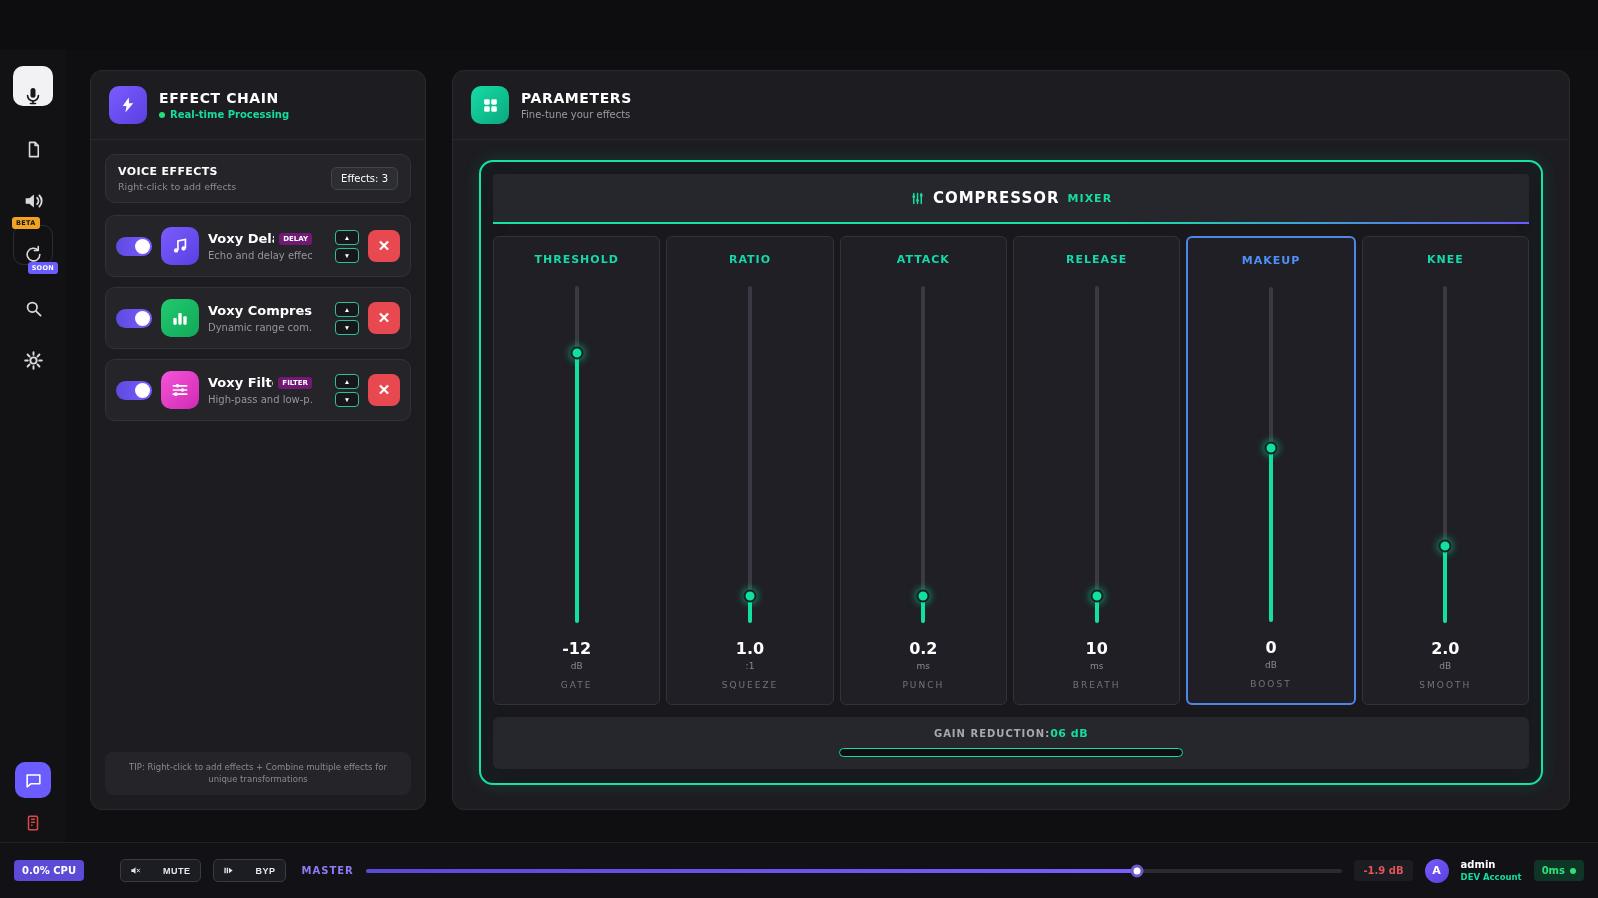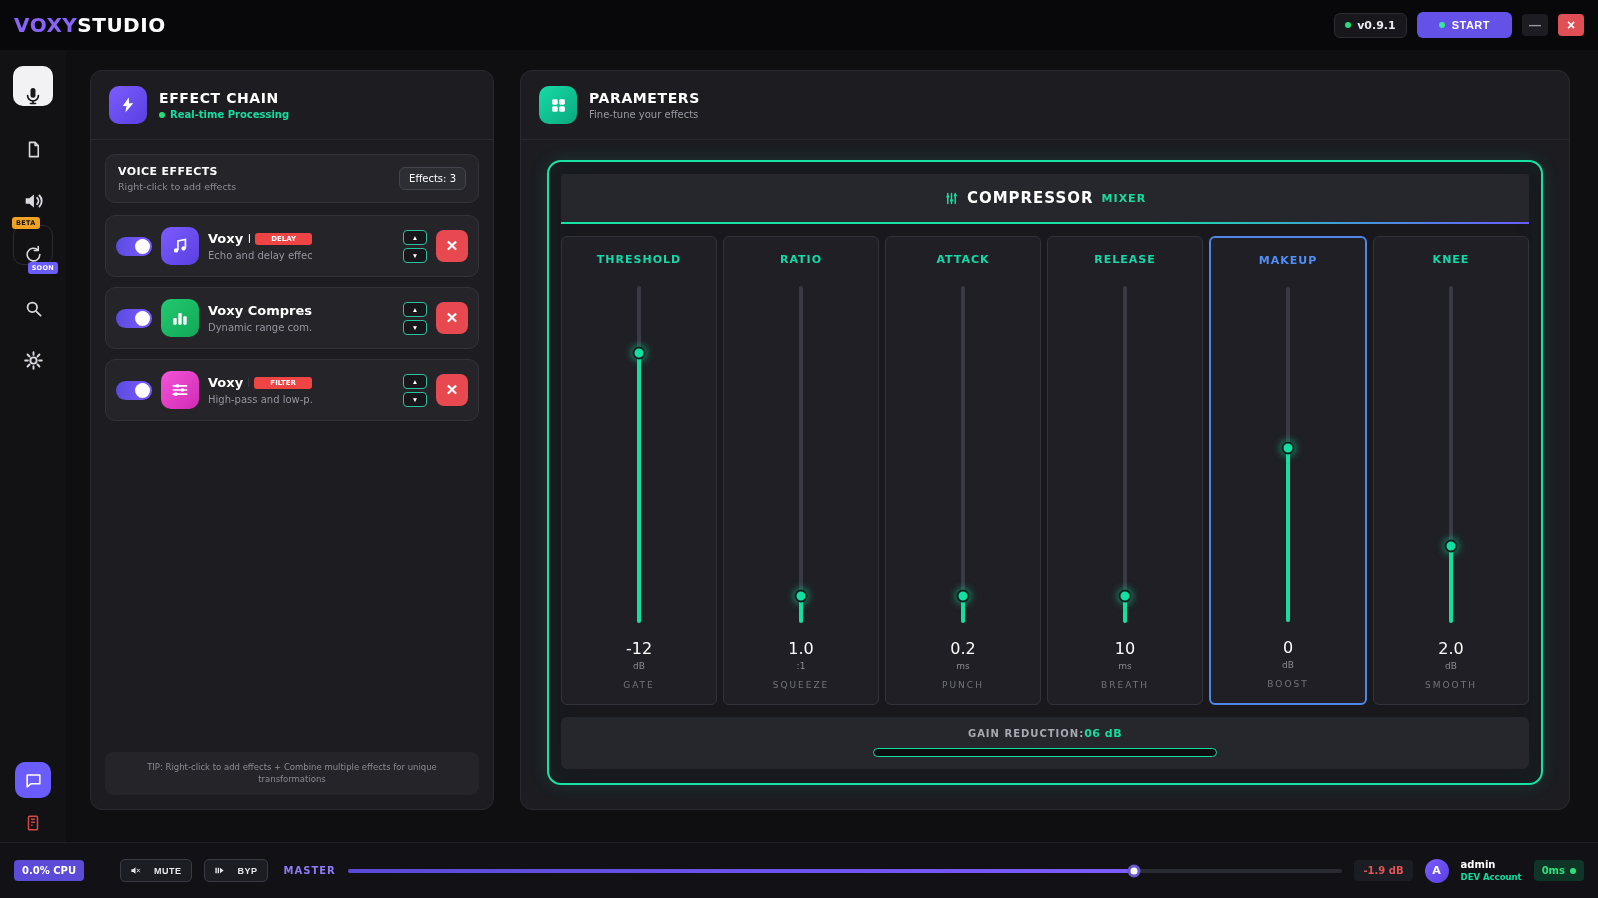--- a/index.html
+++ b/index.html
@@ -44,40 +44,40 @@
   .card { background:#1c1c21; border:1px solid #29292f; border-radius:12px; display:flex; flex-direction:column; height:740px; }
   .card-head { display:flex; align-items:center; gap:12px; padding:15px 18px; border-bottom:1px solid #29292f; }
   .chip { width:38px; height:38px; border-radius:10px; flex:none; display:flex; align-items:center; justify-content:center; }
   .chip-purple { background:linear-gradient(135deg,#7b5cff,#5a3fe0); }
   .chip-teal { background:linear-gradient(135deg,#16dca4,#0aa87e); }
   .card-title { font-size:14px; font-weight:bold; color:#fff; letter-spacing:.6px; }
   .card-sub-green { font-size:10px; color:#16dd9f; display:flex; align-items:center; gap:5px; margin-top:3px; font-weight:bold;text-align:center;}
   .card-sub-grey { font-size:10px; color:#9a9aa2; margin-top:3px; }
 
   
-  .fx-card { width:404px; flex:none; }
+  .fx-card { width:336px; flex:none; }
   .voicebox { margin:14px 14px 12px; background:#242429; border:1px solid #323238; border-radius:10px;
     padding:10px 12px; display:flex; align-items:center; }
   .voicebox .t { font-size:11px; font-weight:bold; color:#fff; letter-spacing:.4px; }
   .voicebox .s { font-size:9.5px; color:#8a8a92; margin-top:3px; }
   .count-badge { margin-left:auto; background:#2d2d34; border:1px solid #44444c; border-radius:6px;
     padding:5px 9px; font-size:10px; font-weight:normal; color:#fff; }
   .fx-item { margin:0 14px 10px; background:#242429; border:1px solid #323238; border-radius:10px;
     padding:11px 10px; display:flex; align-items:center; gap:9px; cursor:pointer; }
   .toggle { width:36px; height:19px; border-radius:10px; background:linear-gradient(90deg,#5c4be0,#7c5cff);
     position:relative; flex:none; cursor:pointer; }
   .toggle::after { content:""; position:absolute; right:2px; top:2px; width:15px; height:15px; border-radius:50%; background:#fff; }
   .fx-chip { width:38px; height:38px; border-radius:10px; flex:none; display:flex; align-items:center; justify-content:center; }
   .fx-chip.c0 { background:linear-gradient(135deg,#7b5cff,#5a3fe0); }
   .fx-chip.c1 { background:linear-gradient(135deg,#22c96e,#12a85a); }
   .fx-chip.c2 { background:linear-gradient(135deg,#f455d8,#d12ab4); }
   .fx-text { width:104px; overflow:hidden; }
   .fx-name-row { display:flex; align-items:center; gap:5px; }
   .fx-name { font-size:13px; font-weight:bold; color:#fff; white-space:nowrap; overflow:hidden; }
-  .fx-badge { background:#ef4444; color:#fff; font-size:7px; font-weight:bold; padding:2px 16px; border-radius:3px; flex:none; }
+  .fx-badge { background:#701a75; color:#fff; font-size:7px; font-weight:bold; padding:2px 4px; border-radius:3px; flex:none; }
   .fx-badge:empty { display:none; }
   .fx-desc { font-size:10px; color:#95959d; margin-top:4px; white-space:nowrap; overflow:hidden; }
   .fx-arrows { display:flex; flex-direction:column; gap:3px; margin-left:auto; }
   .arrowbtn { width:24px; height:15px; background:#16161b; border:1px solid #2fbf9f; border-radius:4px;
     color:#fff; font-size:6.5px; display:flex; align-items:center; justify-content:center; cursor:pointer; }
   .xbtn { width:32px; height:32px; background:#e8484f; border:none; border-radius:8px; color:#fff;
     font-size:15px; font-weight:bold; cursor:pointer; display:flex; align-items:center; justify-content:center; }
   .tipbox { margin:auto 14px 14px; background:#242429; border-radius:8px; padding:9px 18px;
     font-size:8.5px; color:#8a8a92; text-align:center; line-height:1.5; }
 
@@ -95,36 +95,36 @@
     flex-direction:column; align-items:center; padding:16px 0 14px; }
   .col.selected { border:2px solid #4f86e8; }
   .col-label { font-size:11px; font-weight:bold; color:#14d9a8; letter-spacing:1px; }
   .col.selected .col-label { color:#4f8ff7; }
   .trackwrap { flex:1; width:100%; position:relative; margin:14px 0 10px; }
   .track { position:absolute; left:50%; transform:translateX(-50%); top:6px; bottom:6px; width:4px;
     background:#3a3a44; border-radius:2px; cursor:pointer; }
   .fill { position:absolute; left:0; right:0; bottom:0; height:var(--p,10%); background:#12e0a2; border-radius:2px; }
   .knob { position:absolute; left:50%; transform:translate(-50%,50%); bottom:var(--p,10%); width:13px; height:13px;
     border-radius:50%; background:#12e0a2; border:2px solid #10231d; box-shadow:0 0 9px rgba(18,224,162,.85); cursor:grab; }
-  .col-value { font-size:16px; font-weight:normal; color:#fff; }
+  .col-value { font-size:16px; font-weight:bold; color:#fff; }
   .col-unit { font-size:9px; color:#8a8a92; margin-top:3px; }
   .col-sub { font-size:9px; color:#73737b; letter-spacing:2px; margin-top:9px; }
   .gainbox { margin-top:12px; background:#26262d; border-radius:6px; padding:10px 0 12px;
     display:flex; flex-direction:column; align-items:center; gap:8px; }
   .gainrow { display:flex; align-items:center; }
   .gain-label { font-size:10px; font-weight:bold; color:#a8a8b0; letter-spacing:1px; }
   .gain-value { font-size:11px; font-weight:bold; color:#14dd9f; letter-spacing:.5px; }
   .gain-meter { width:344px; height:9px; border:1px solid #14dd9f; border-radius:5px; background:#0e0e12; }
 
   
   .bottombar { position:absolute; left:0; right:0; bottom:0; height:56px; background:#121216;
     border-top:1px solid #202026; display:flex; align-items:center; padding:0 14px; gap:12px; }
   .cpu-badge { background:#5b4bd6; color:#fff; font-size:10px; font-weight:bold; padding:5px 8px;
     border-radius:4px; margin-right:24px; white-space:nowrap; }
-  .sm-btn { display:flex; align-items:center; gap:13px; background:#1c1c23; border:1px solid #3a3a44;
+  .sm-btn { display:flex; align-items:center; gap:22px; background:#1c1c23; border:1px solid #3a3a44;
     border-radius:5px; padding:5px 9px; color:#e8e8ee; font-size:9px; font-weight:bold; letter-spacing:.5px; cursor:pointer; }
   .master-label { color:#8f7bf5; font-size:10px; font-weight:bold; letter-spacing:1px; margin-left:4px; }
   .mslider { flex:1; position:relative; height:16px; cursor:pointer; }
   .mtrack { position:absolute; top:50%; left:0; right:0; height:4px; transform:translateY(-50%); background:#2a2a33; border-radius:2px; }
   .mfill { position:absolute; top:50%; left:0; width:var(--mp,79%); height:4px; transform:translateY(-50%);
     background:linear-gradient(90deg,#5a48d8,#7c5cff); border-radius:2px; }
   .mknob { position:absolute; top:50%; left:var(--mp,79%); width:13px; height:13px; border-radius:50%;
     background:#fff; border:3px solid #6a5acd; transform:translate(-50%,-50%); cursor:grab; }
   .level-badge { background:#1c1c23; border-radius:4px; padding:5px 9px; color:#e05555; font-size:10px; font-weight:bold; }
   .avatar { width:24px; height:24px; border-radius:50%; background:linear-gradient(135deg,#7c5cff,#5a3fe0);
@@ -135,36 +135,20 @@
   .lat-badge { background:#0f3527; color:#2ee07a; font-size:10px; font-weight:bold; padding:5px 8px;
     border-radius:4px; display:flex; align-items:center; gap:5px; }
   .lat-badge .dot { background:#2ee07a; }
   svg { display:block; }
 </style>
 </head>
 <body>
 
 <div class="app">
 
-  <header class="topbar">
-    <div class="logo">
-      <span class="l1">VOXY</span><span class="l2">STUDIO</span>
-    </div>
-    <div class="spacer"></div>
-    <div class="ver-badge">
-      <span class="dot"></span>
-      <span>v0.9.1</span>
-    </div>
-    <button class="start-btn">
-      <span class="dot" style="background:#35e89a"></span>
-      <span>START</span>
-    </button>
-    <button class="win-btn win-min">—</button>
-    <button class="win-btn win-close">×</button>
-  </header>
 
   <aside class="sidebar">
     <div class="side-icon active">
       <span>
         <svg width="20" height="20" viewBox="0 0 24 24" fill="none" stroke="currentColor" stroke-width="2" stroke-linecap="round">
           <rect x="9" y="2.5" width="6" height="11.5" rx="3" fill="currentColor" stroke="none"></rect>
           <path d="M5.5 11.5a6.5 6.5 0 0 0 13 0"></path>
             <path d="M12 18v3"></path>
             <path d="M9 21h6"></path>
         </svg>

